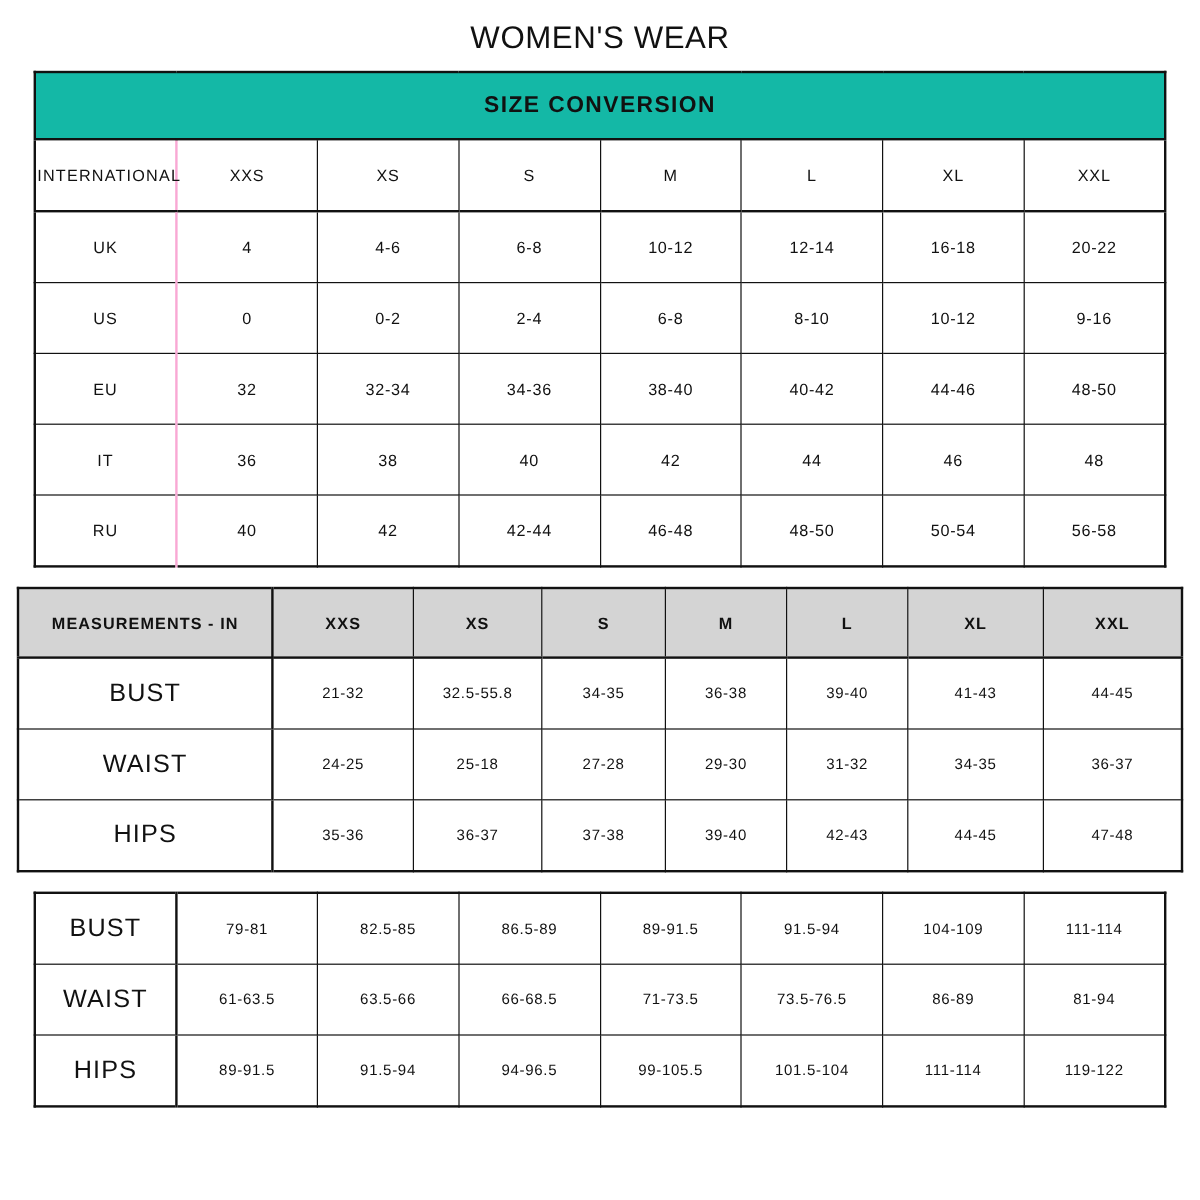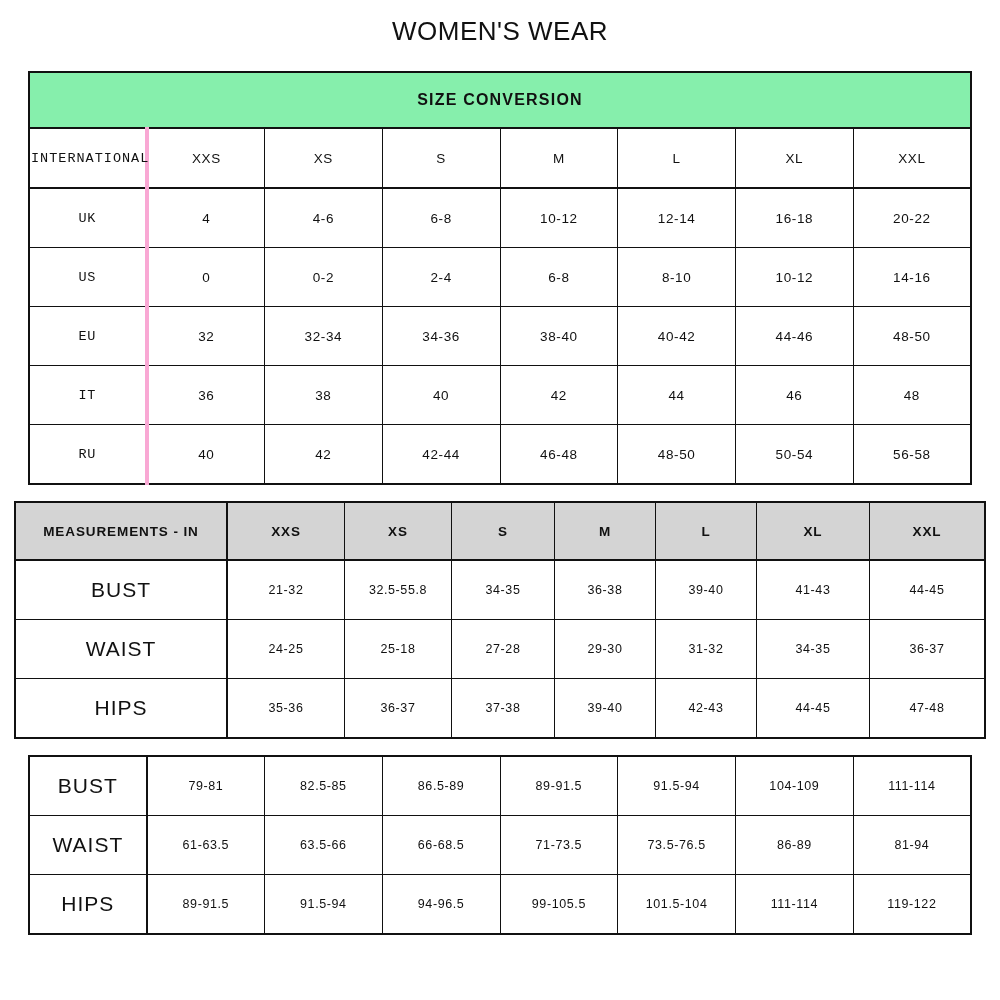--- a/index.html
+++ b/index.html
@@ -19,21 +19,21 @@
     height: 1000px;
     position: relative;
     box-sizing: border-box;
   }
   .page-title {
     text-align: center;
     font-size: 26px;
     font-weight: 400;
     letter-spacing: 0.5px;
     padding-top: 16px;
-    padding-bottom: 24px;
+    padding-bottom: 12px;
     color: #111111;
   }
   table {
     border-collapse: collapse;
     table-layout: fixed;
   }
   .conv-table {
     width: 944px;
     margin: 0 auto 16px auto;
     border: 2px solid #111111;
@@ -42,35 +42,34 @@
     border: 1px solid #111111;
     text-align: center;
     vertical-align: middle;
     font-size: 13.5px;
     letter-spacing: 0.6px;
     height: 56px;
     color: #111111;
     font-weight: 400;
   }
   .conv-table .banner {
-    background: #86efac;
+    background: #14b8a6;
     font-weight: 700;
-    font-size: 16px;
+    font-size: 19px;
     letter-spacing: 1.2px;
     height: 52px;
     border-bottom: 2px solid #111111;
   }
   .conv-table tr.header-row td {
     border-bottom: 2px solid #111111;
   }
   .conv-table td.rowlabel {
     font-weight: 400;
     letter-spacing: 0.8px;
-    border-right: 4px solid #f9a8d4;
-    font-family: Liberation Mono, monospace;
+    border-right: 2px solid #f9a8d4;
   }
   .meas-table {
     width: 944px;
     margin: 0 auto 16px auto;
     border: 2px solid #111111;
   }
   .meas-table td {
     border: 1px solid #111111;
     text-align: center;
     vertical-align: middle;
@@ -137,21 +136,21 @@
         <td>20-22</td>
       </tr>
       <tr>
         <td class="rowlabel">US</td>
         <td>0</td>
         <td>0-2</td>
         <td>2-4</td>
         <td>6-8</td>
         <td>8-10</td>
         <td>10-12</td>
-        <td>14-16</td>
+        <td>9-16</td>
       </tr>
       <tr>
         <td class="rowlabel">EU</td>
         <td>32</td>
         <td>32-34</td>
         <td>34-36</td>
         <td>38-40</td>
         <td>40-42</td>
         <td>44-46</td>
         <td>48-50</td>

